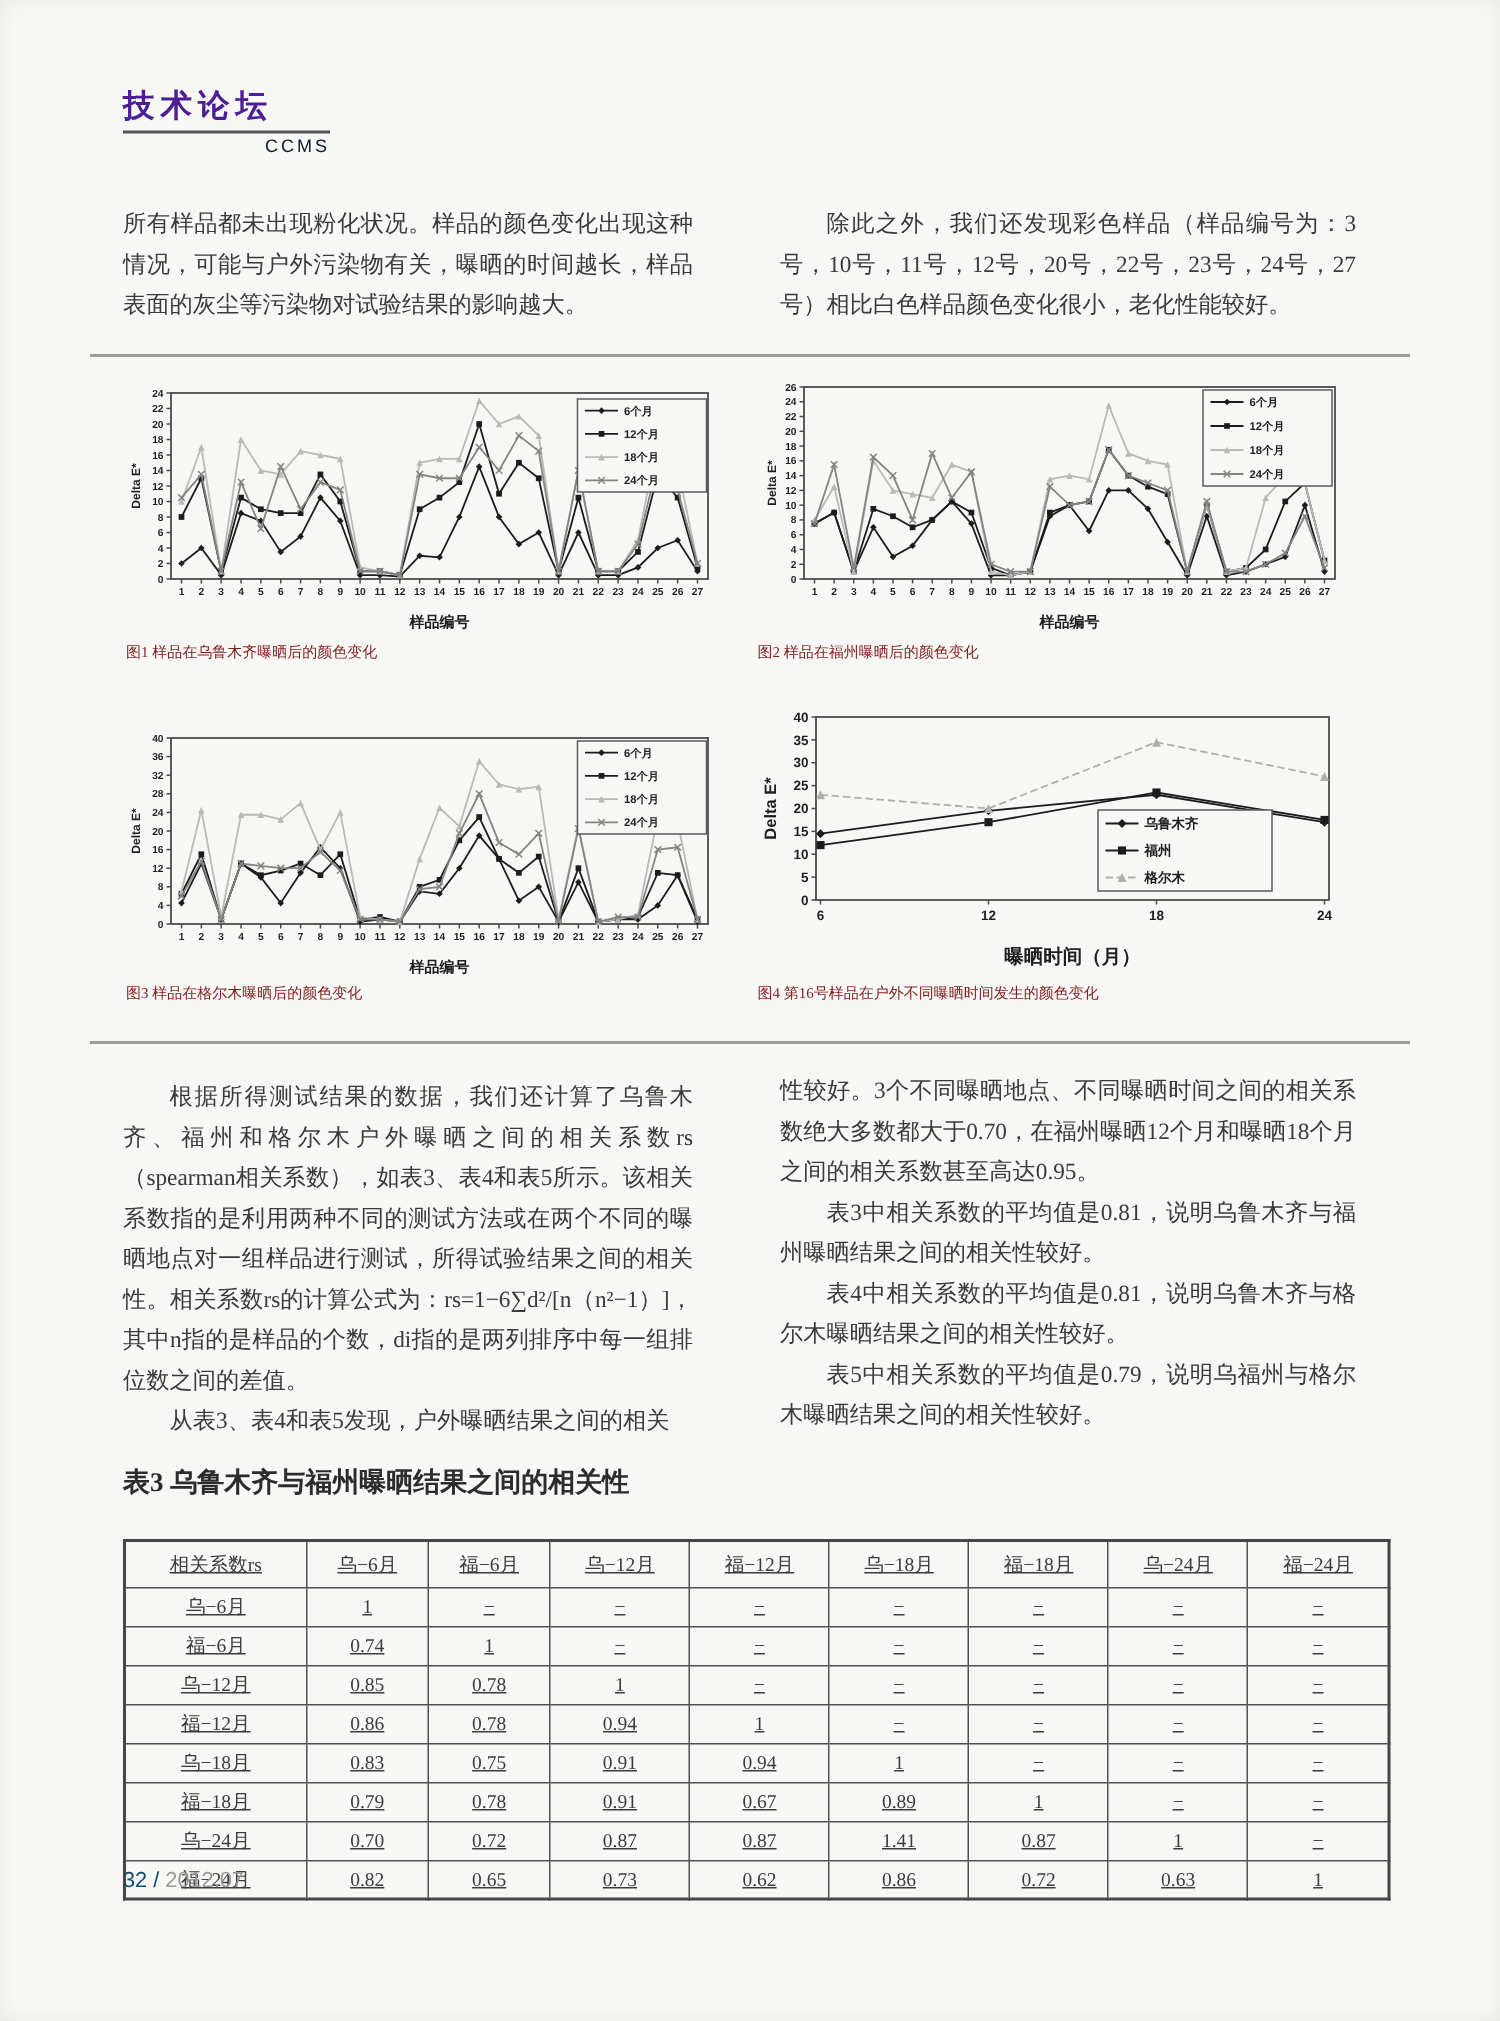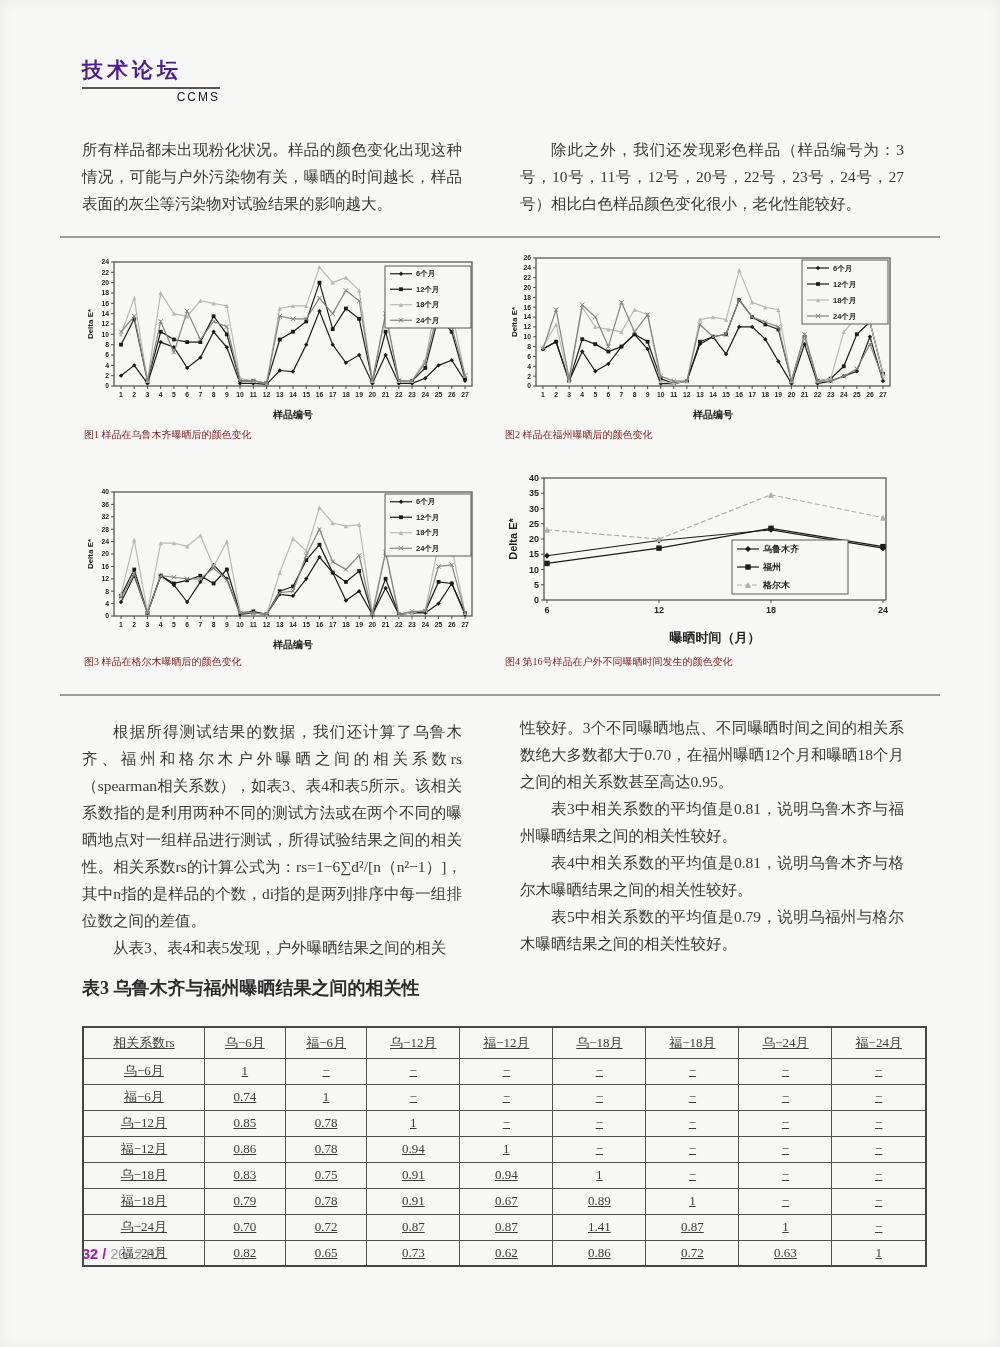--- a/index.html
+++ b/index.html
@@ -40,21 +40,21 @@
     width:845px; font-size:13px; color:#3c3c3c;
     border:2px solid #464646; background:transparent;
   }
   table.corr th, table.corr td {
     border:1px solid #515151; text-align:center;
     font-weight:normal; padding:0 2px;
   }
   table.corr th { height:31px; }
   table.corr td { height:26px; }
   .footer { position:absolute; font-family:"Liberation Sans","DejaVu Sans",sans-serif; font-size:14.5px; }
-  .footer .pg { font-weight:bold; color:#a21caf;margin-top:40px; }
+  .footer .pg { font-weight:normal; color:#0c4a6e;margin-top:40px; }
   .footer .iss { color:#9a9a98; }
   text { font-family:"Liberation Sans","DejaVu Sans",sans-serif; }
 </style>
 </head>
 <body>
 
 <div class="page">
 
   <div class="abs" style="left:82px; top:56px;">
     <div class="masthead-title">技术论坛</div>

